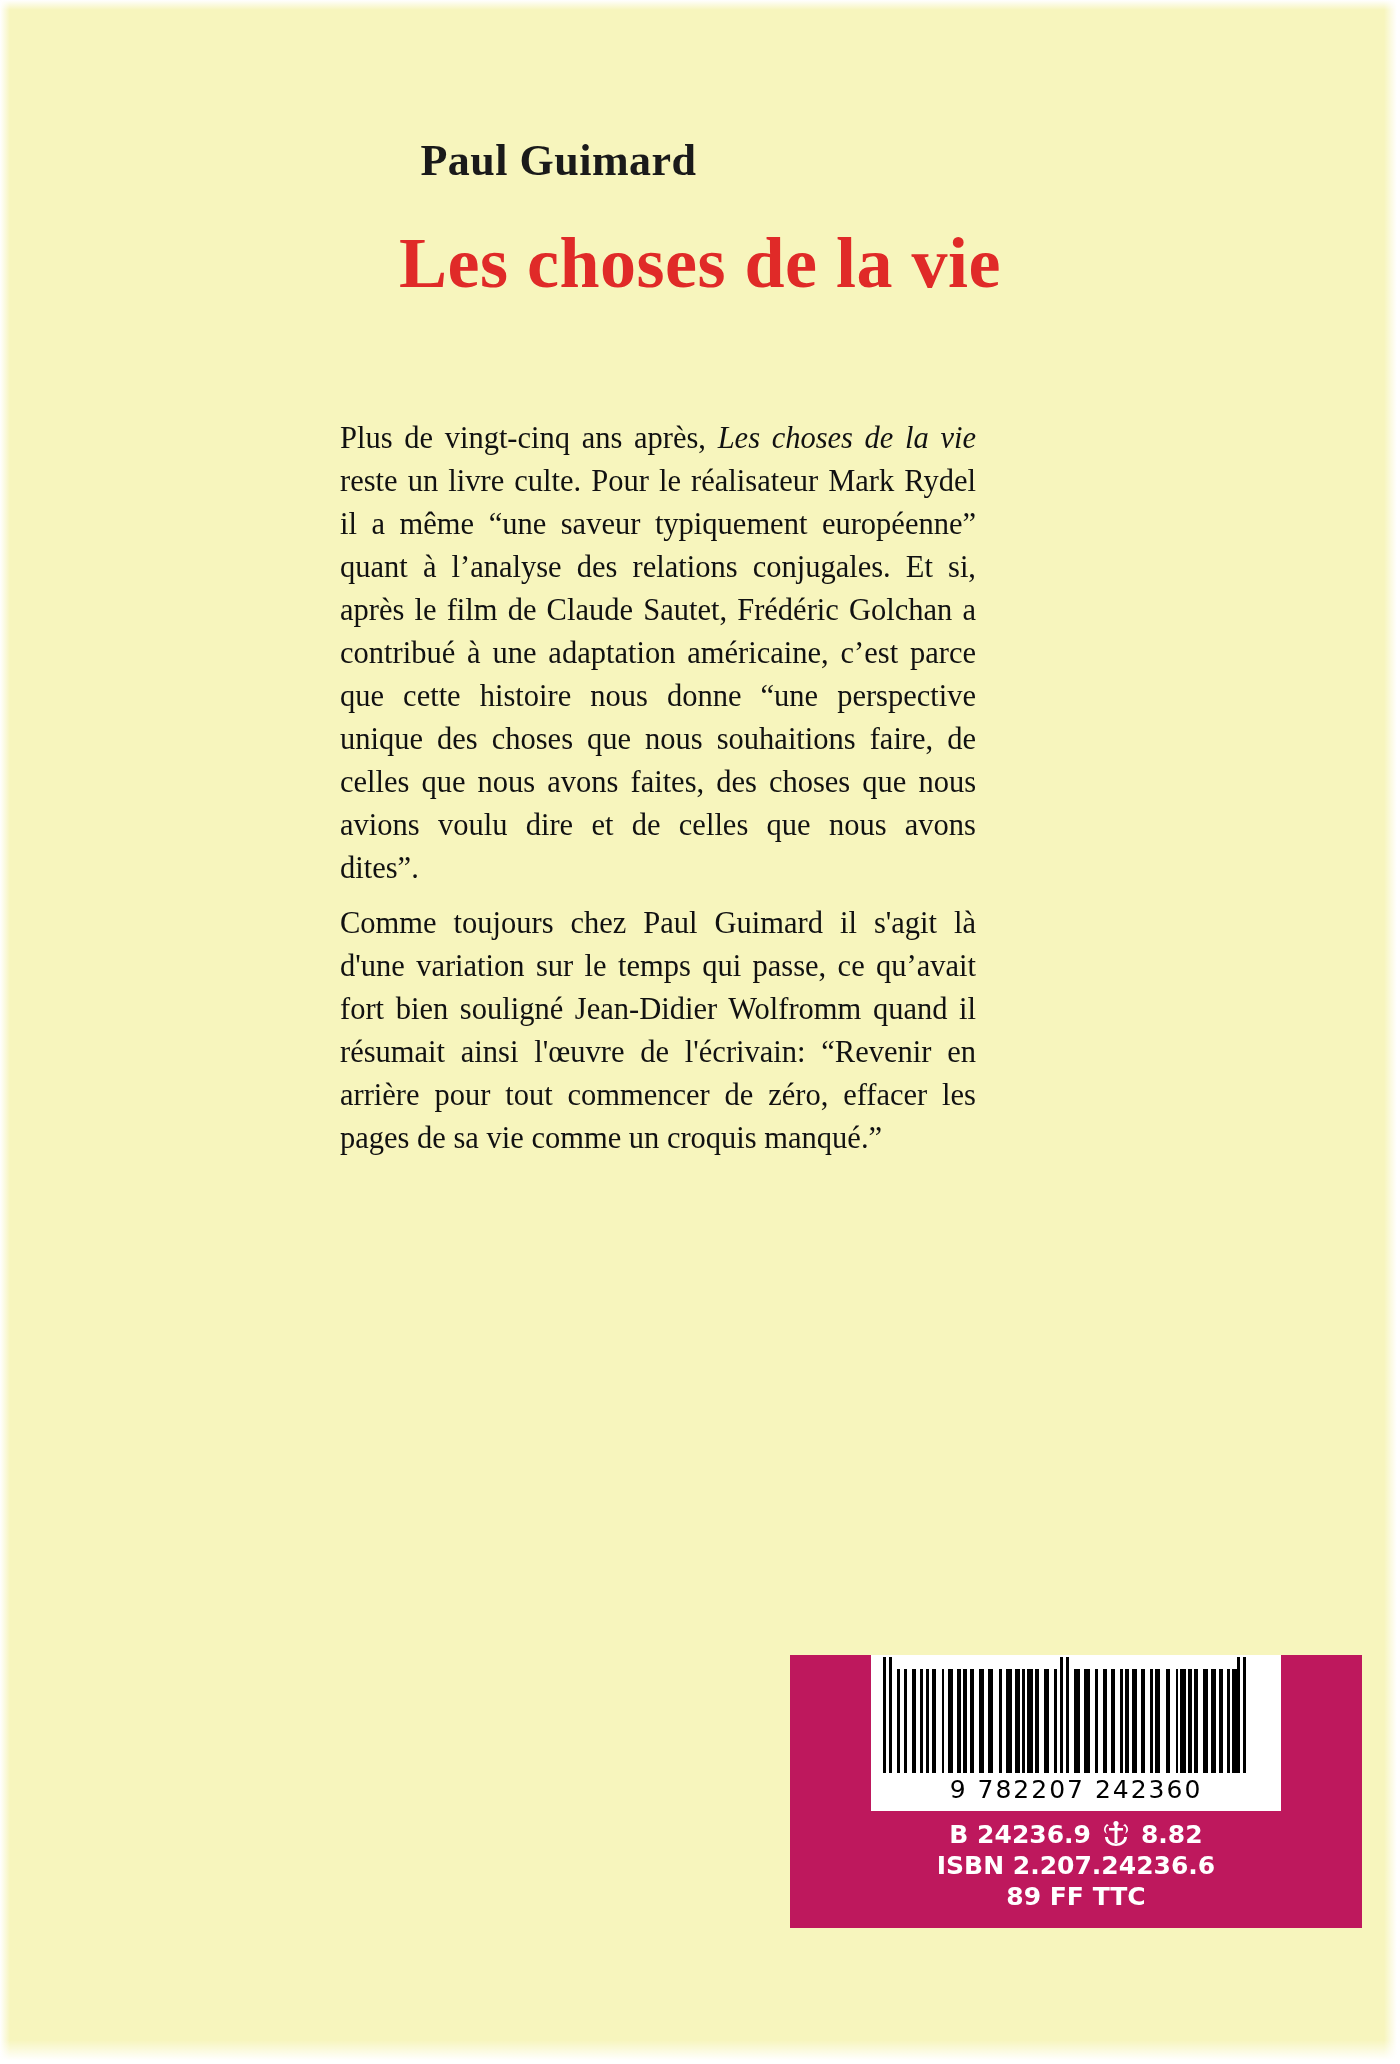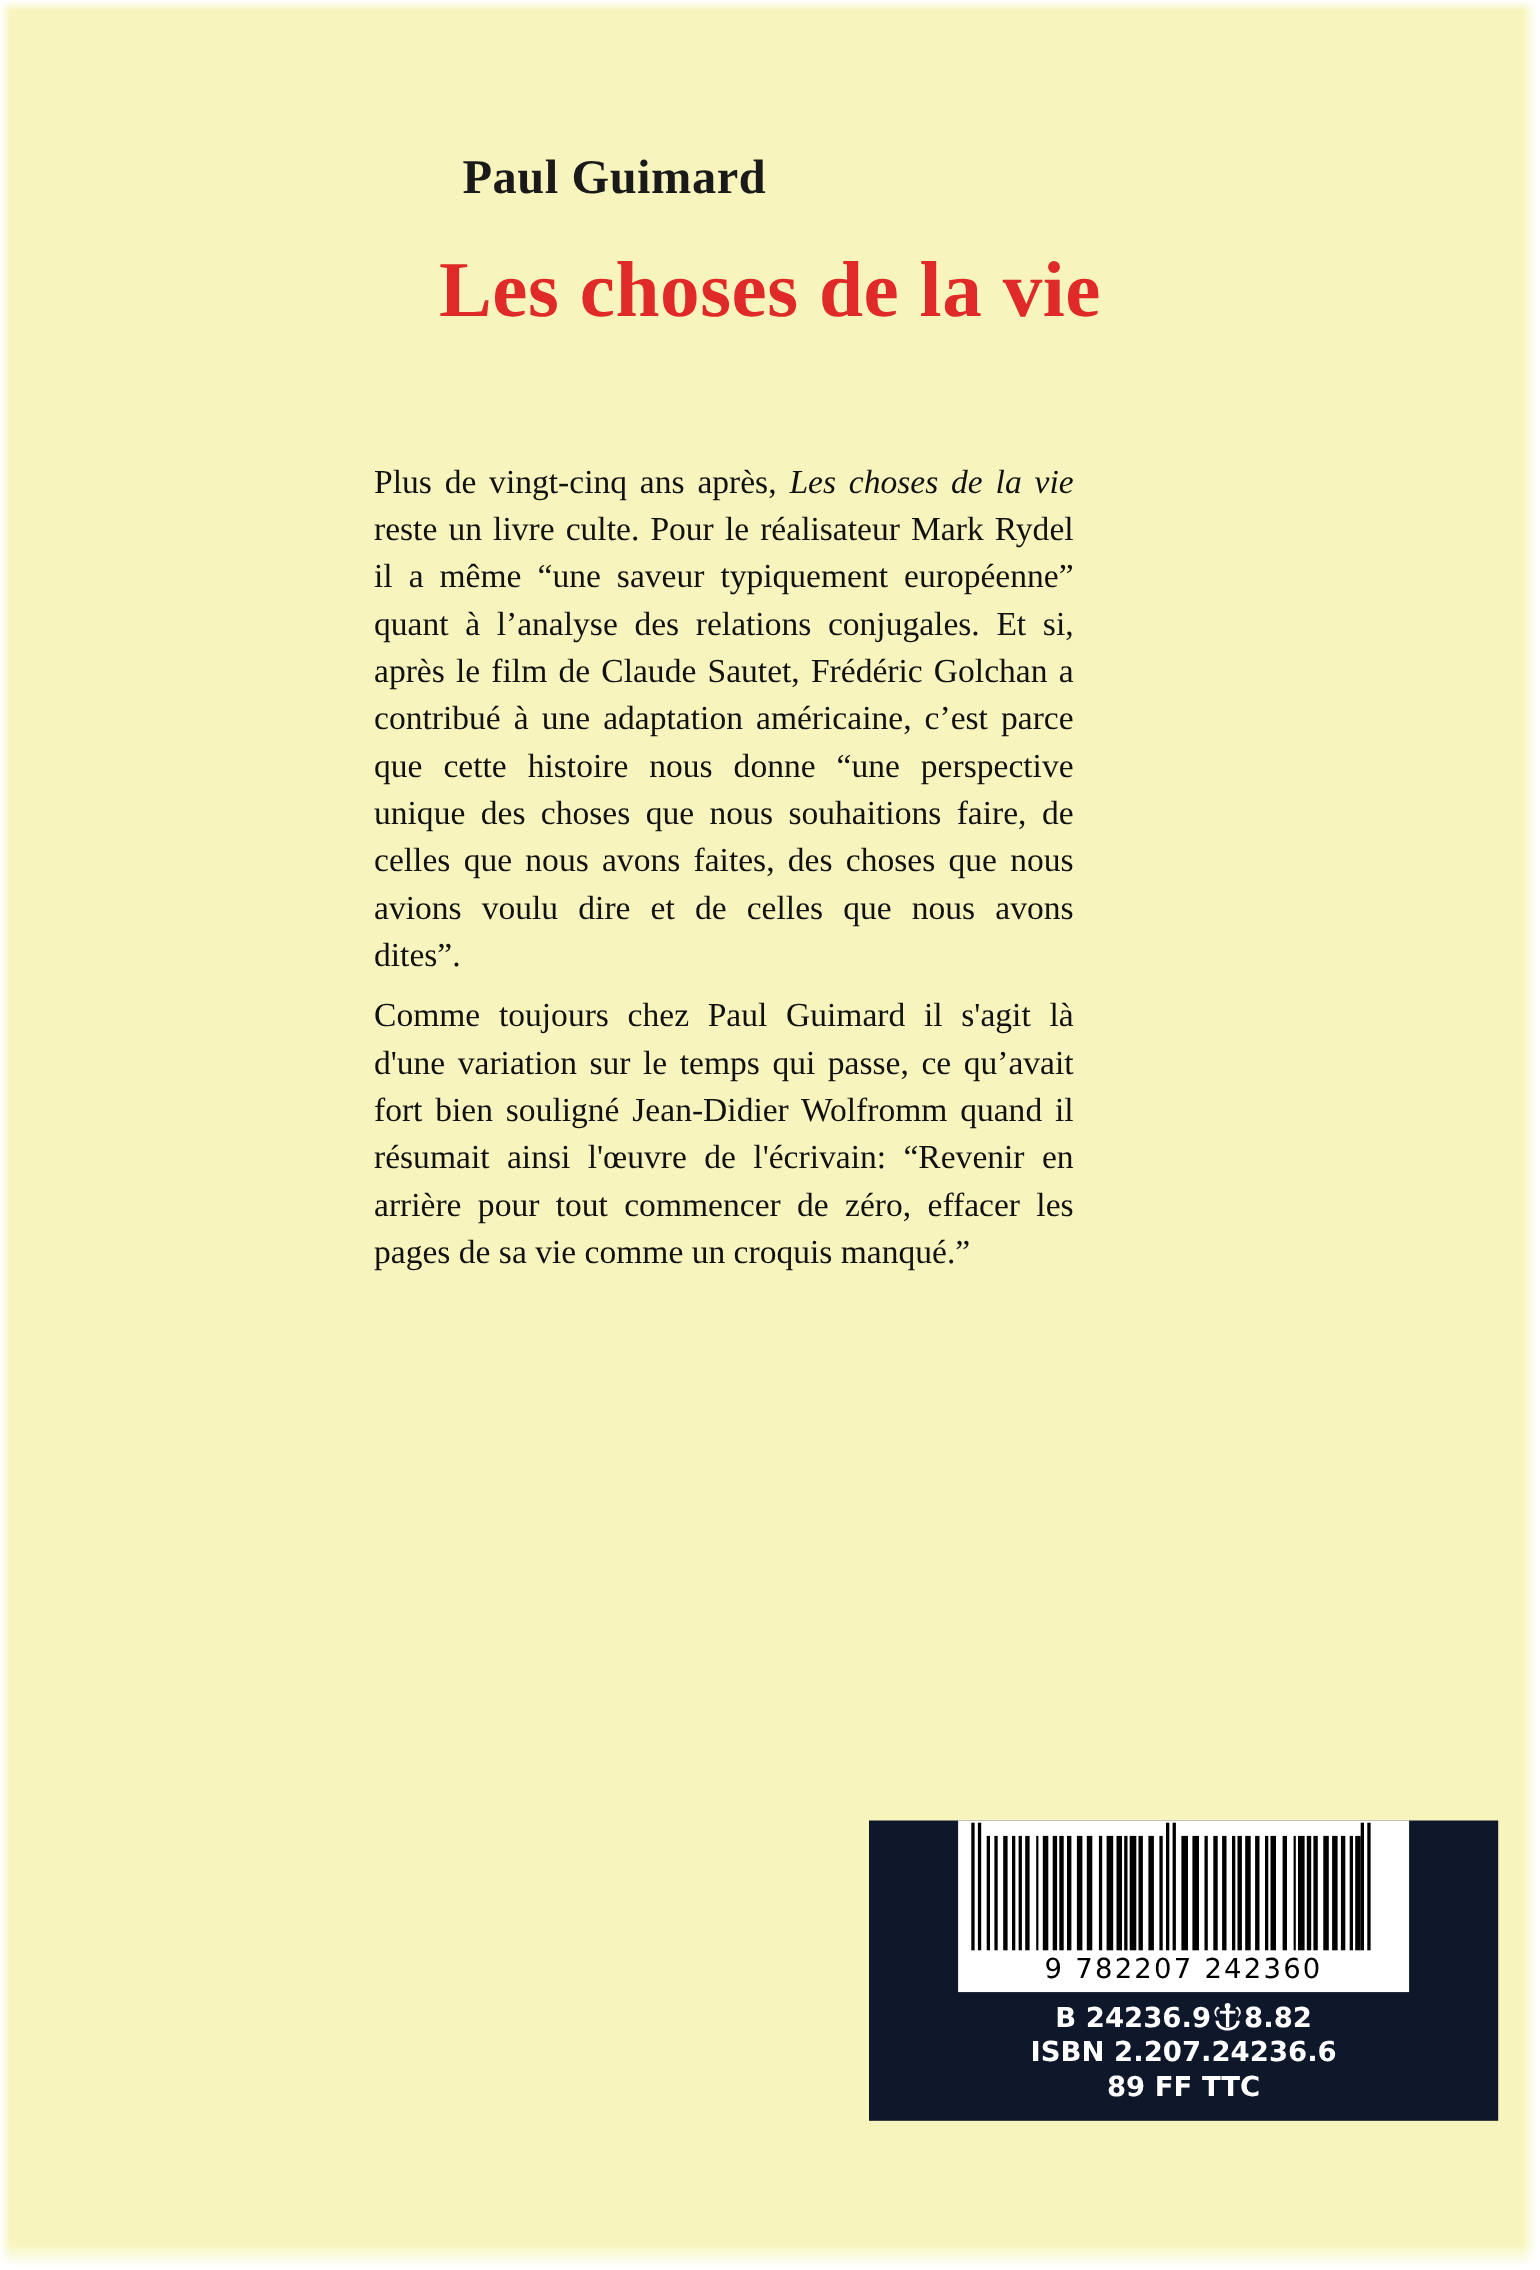--- a/index.html
+++ b/index.html
@@ -94,21 +94,21 @@
   .blurb .ital {
     font-style: italic;
   }
 
   
   .barcode-block {
     position: absolute;
     left: 790px;
     top: 1655px;
     width: 572px;
-    background: #0f172a;
+    background: #be185d;
     padding: 0;
   }
   .barcode-area {
     position: relative;
     width: 410px;
     margin: 0 auto;
     background: #ffffff;
     padding: 14px 12px 6px 12px;
     box-sizing: border-box;
   }
@@ -141,20 +141,21 @@
     font-weight: bold;
     font-size: 25px;
     line-height: 31px;
     text-align: center;
     padding: 8px 0 16px 0;
   }
   .info-line-1 {
     display: flex;
     justify-content: center;
     align-items: center;
+    gap: 10px;
   }
   .publisher-mark {
     display: inline-block;
     width: 30px;
     height: 28px;
     position: relative;
   }
   .publisher-mark svg { display: block; }
 </style>
 </head>

